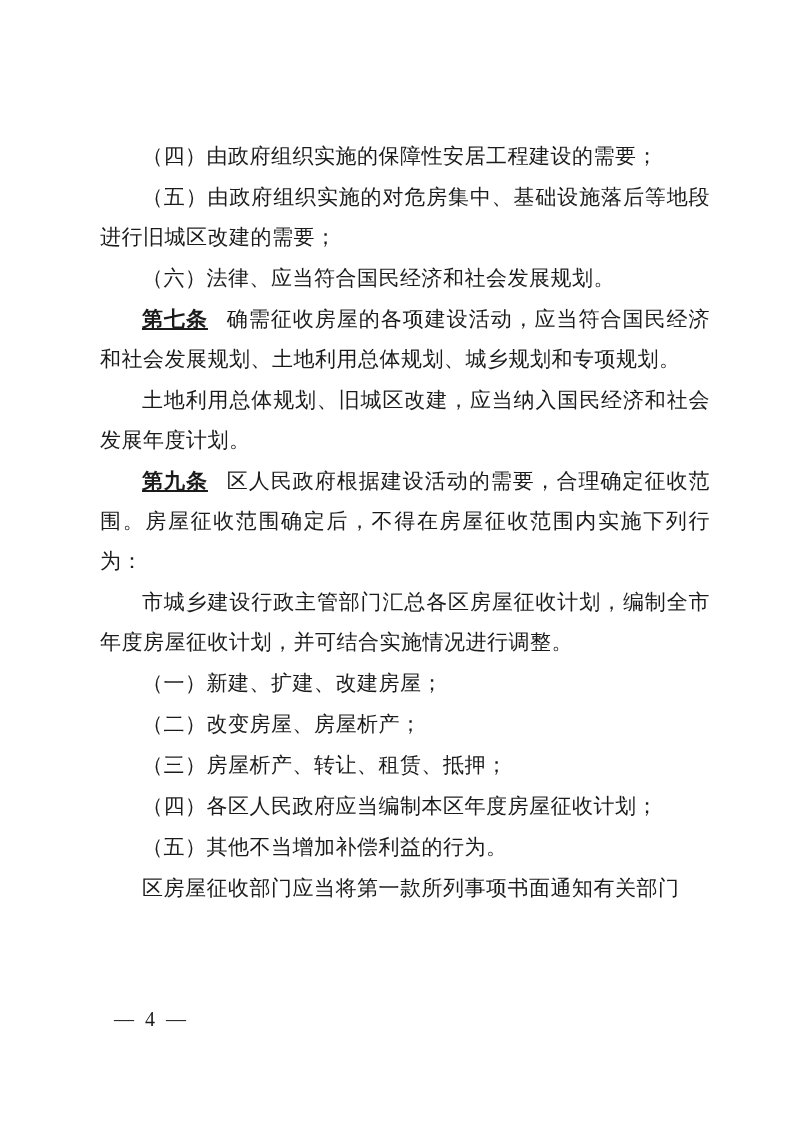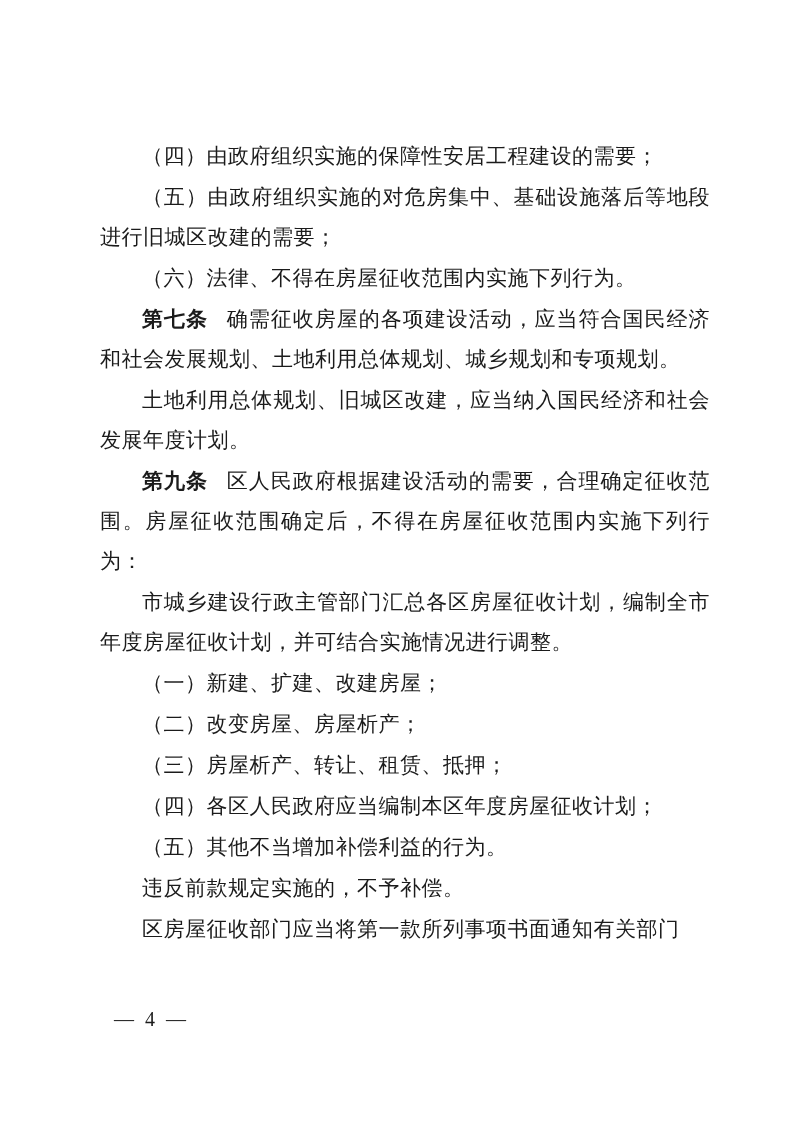--- a/index.html
+++ b/index.html
@@ -38,48 +38,48 @@
     margin: 1px;
     padding: 0;
     text-indent: 2em;
     letter-spacing: 0.5px;
   }
   .clause {
     font-weight: 700;
   }
   .clause:not(:empty) {
     margin-right: 0.9em;
+    text-decoration: underline;
   }
   .page-number {
     position: absolute;
     left: 114px;
     top: 1004px;
     font-size: 20px;
     line-height: 30px;
     letter-spacing: 3px;
     color: #1b1b1b;
   }
 </style>
 </head>
 <body>
 
 <div class="sheet">
 
   <div class="body-text">
     <p class="para"><b class="clause"></b><span>（四）由政府组织实施的保障性安居工程建设的需要；</span></p>
     <p class="para"><b class="clause"></b><span>（五）由政府组织实施的对危房集中、基础设施落后等地段进行旧城区改建的需要；</span></p>
-    <p class="para"><b class="clause"></b><span>（六）法律、不得在房屋征收范围内实施下列行为。</span></p>
+    <p class="para"><b class="clause"></b><span>（六）法律、应当符合国民经济和社会发展规划。</span></p>
     <p class="para"><b class="clause">第七条</b><span>确需征收房屋的各项建设活动，应当符合国民经济和社会发展规划、土地利用总体规划、城乡规划和专项规划。</span></p>
     <p class="para"><b class="clause"></b><span>土地利用总体规划、旧城区改建，应当纳入国民经济和社会发展年度计划。</span></p>
     <p class="para"><b class="clause">第九条</b><span>区人民政府根据建设活动的需要，合理确定征收范围。房屋征收范围确定后，不得在房屋征收范围内实施下列行为：</span></p>
     <p class="para"><b class="clause"></b><span>市城乡建设行政主管部门汇总各区房屋征收计划，编制全市年度房屋征收计划，并可结合实施情况进行调整。</span></p>
     <p class="para"><b class="clause"></b><span>（一）新建、扩建、改建房屋；</span></p>
     <p class="para"><b class="clause"></b><span>（二）改变房屋、房屋析产；</span></p>
     <p class="para"><b class="clause"></b><span>（三）房屋析产、转让、租赁、抵押；</span></p>
     <p class="para"><b class="clause"></b><span>（四）各区人民政府应当编制本区年度房屋征收计划；</span></p>
     <p class="para"><b class="clause"></b><span>（五）其他不当增加补偿利益的行为。</span></p>
-    <p class="para"><b class="clause"></b><span>违反前款规定实施的，不予补偿。</span></p>
     <p class="para"><b class="clause"></b><span>区房屋征收部门应当将第一款所列事项书面通知有关部门</span></p>
   </div>
 
   <div class="page-number">— 4 —</div>
 
 </div>
 
 </body></html>

